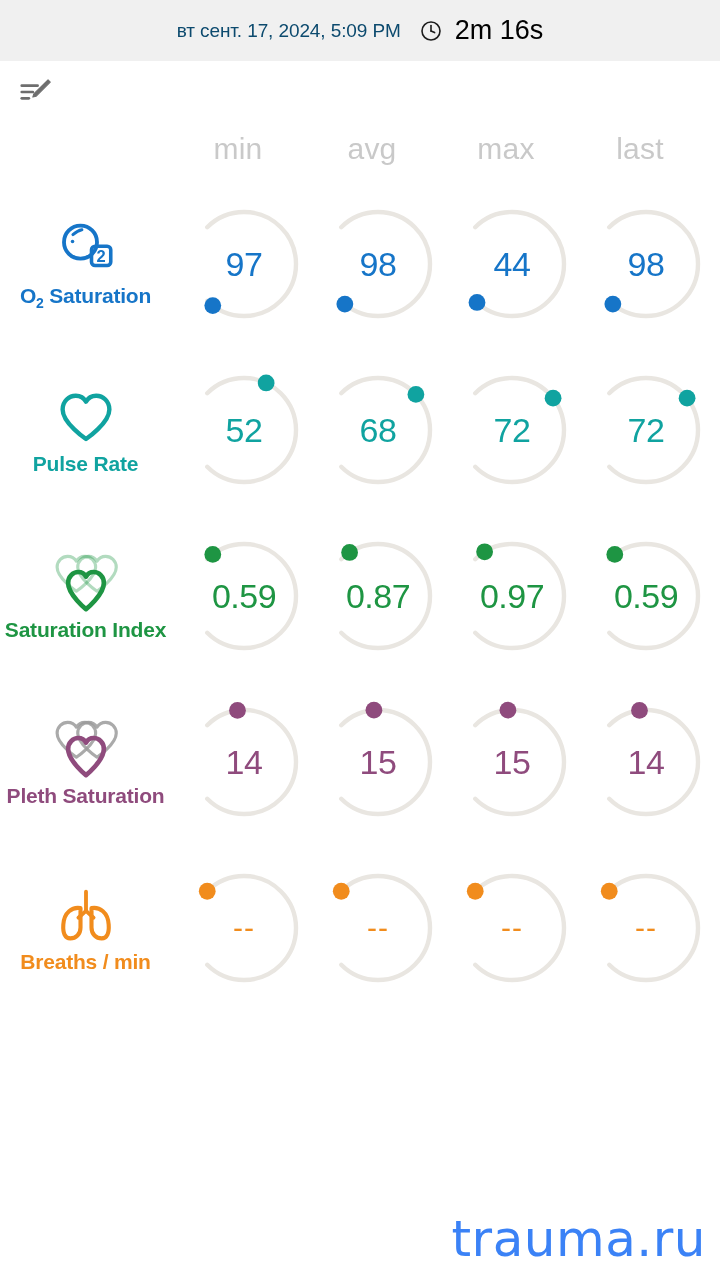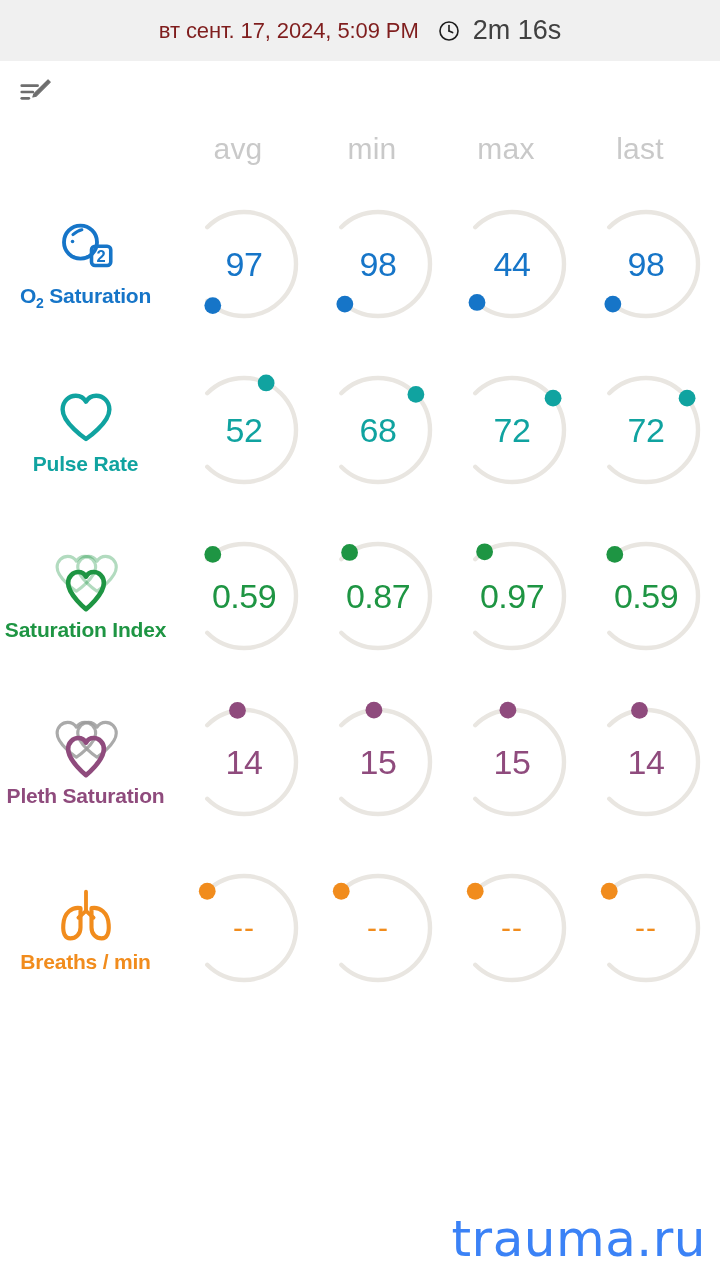--- a/index.html
+++ b/index.html
@@ -22,36 +22,36 @@
   
   .header-bar {
     height: 61px;
     background: #f0f0f0;
     display: flex;
     align-items: center;
     justify-content: center;
     gap: 0px;
   }
   .header-datetime {
-    font-size: 22px;
-    color: #7f1d1d;
+    font-size: 19px;
+    color: #0c4a6e;
     letter-spacing: -0.1px;
     white-space: nowrap;
   }
   .header-clock-icon {
     width: 24px;
     height: 24px;
     margin-left: 18px;
     margin-right: 12px;
     display: block;
     flex: 0 0 auto;
   }
   .header-duration {
     font-size: 27px;
-    color: #404040;
+    color: #000000;
     white-space: nowrap;
   }
 
   
   .toolbar {
     height: 62px;
     background: #ffffff;
     display: flex;
     align-items: center;
     padding-left: 17px;
@@ -176,22 +176,22 @@
       <g stroke="#6e6e6e" stroke-width="1.7" stroke-linecap="round">
         <line x1="3" y1="8" x2="13" y2="8"></line>
         <line x1="3" y1="12" x2="10" y2="12"></line>
         <line x1="3" y1="16" x2="7.5" y2="16"></line>
       </g>
       <path d="M19.6 4.3 L21.0 5.7 L12.0 14.7 L10.0 15.2 L10.6 13.2 Z" fill="#6e6e6e" stroke="#6e6e6e" stroke-width="0.7" stroke-linejoin="round"></path>
     </svg>
   </div>
 
   <div class="col-headers">
+    <div class="col-header">min</div>
     <div class="col-header">avg</div>
-    <div class="col-header">min</div>
     <div class="col-header">max</div>
     <div class="col-header">last</div>
   </div>
 
   <div class="rows" id="rows-host">
       <div class="metric-row">
         <div class="metric-label-cell">
           <svg class="metric-icon" viewBox="0 0 48 48">
             <circle cx="20" cy="19" r="12" fill="none" stroke="#1675c8" stroke-width="2.8"></circle>
             <path d="M14.5 13.5 Q18 10.5 21 10" fill="none" stroke="#1675c8" stroke-width="2.2" stroke-linecap="round"></path>

